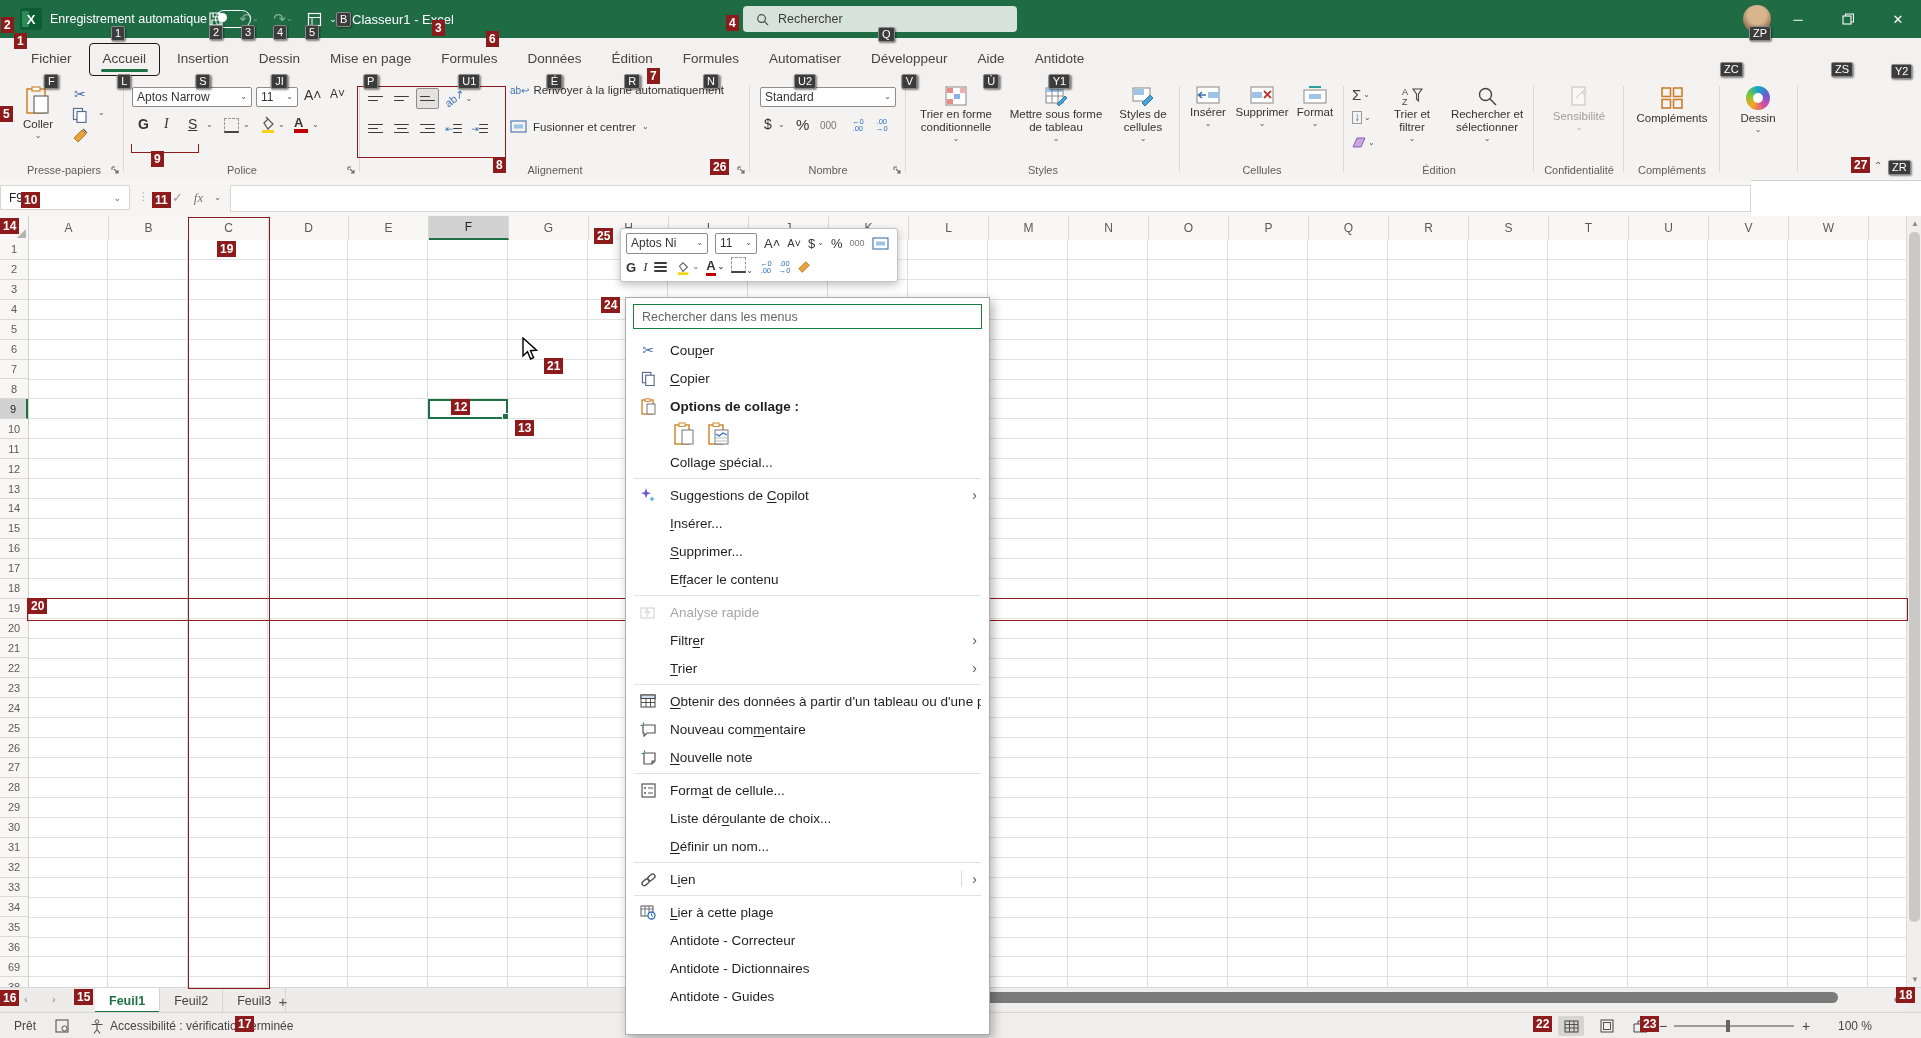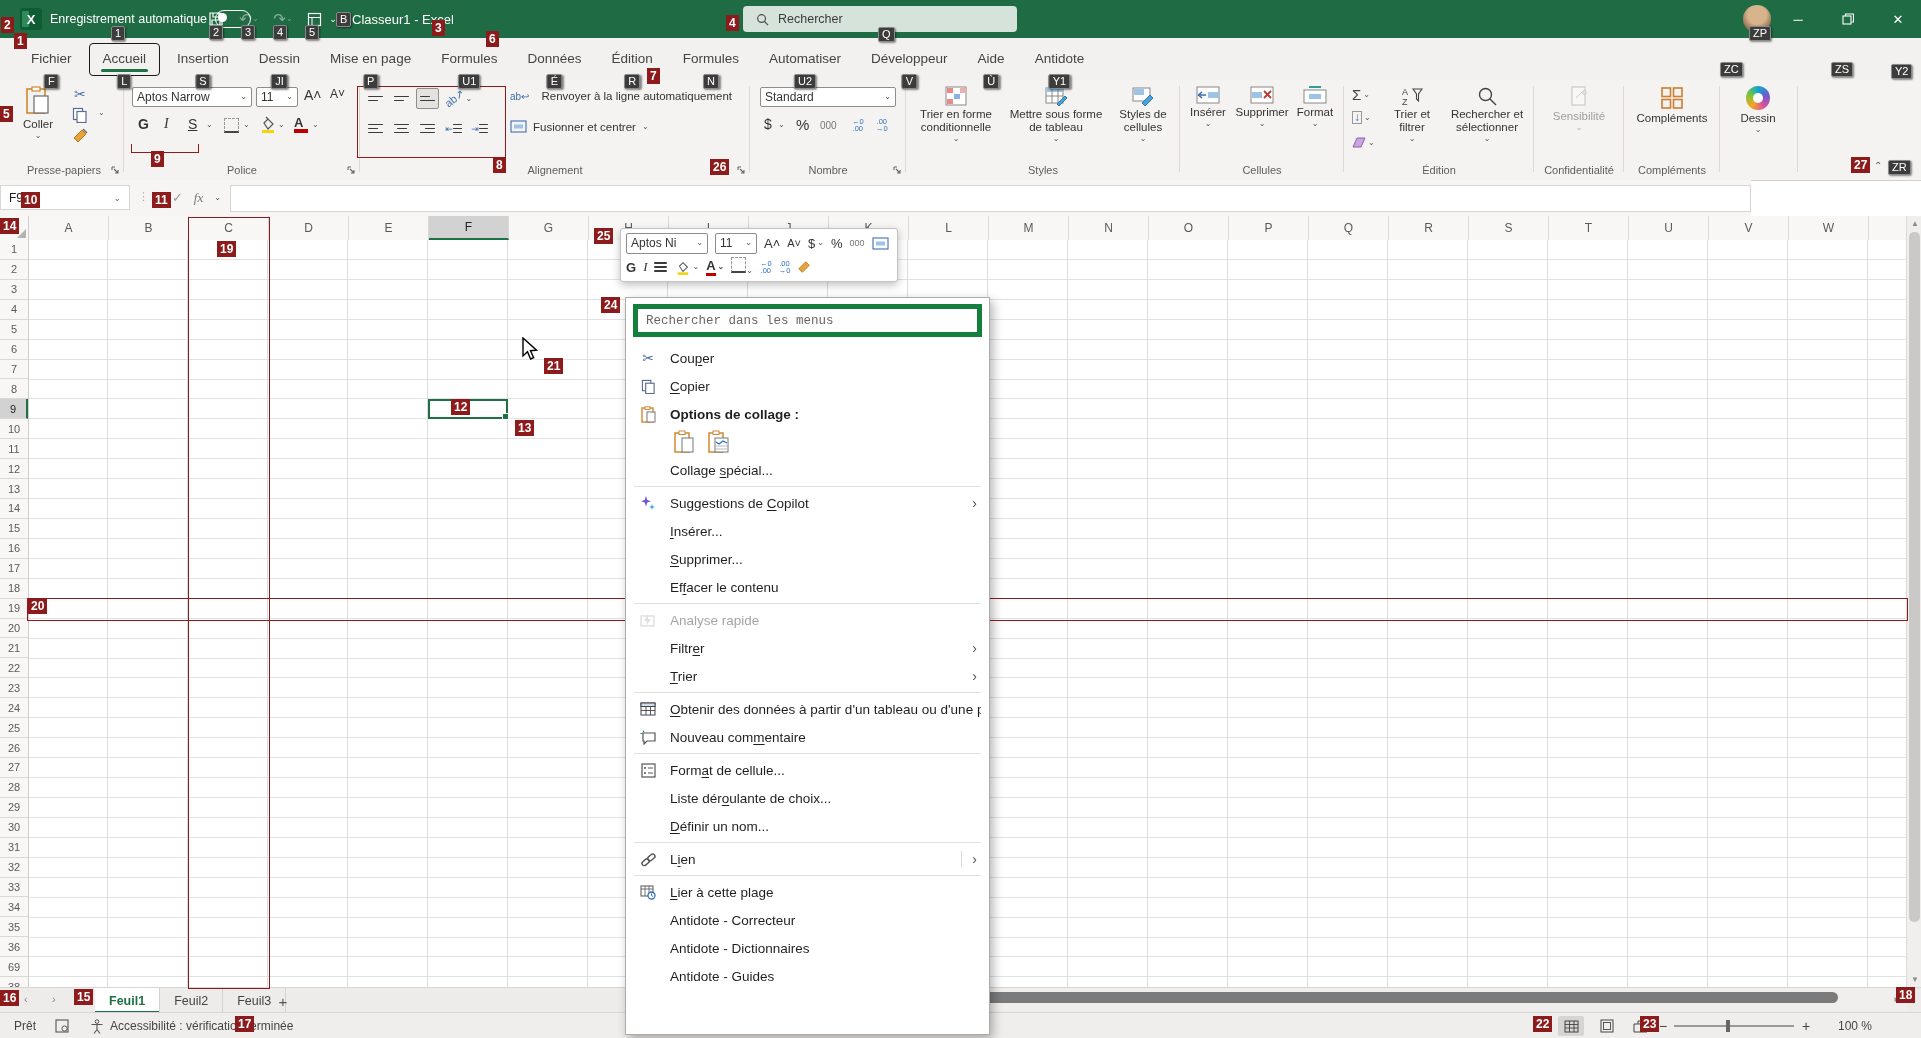--- a/index.html
+++ b/index.html
@@ -103,21 +103,21 @@
   #zoomslider .zthumb{position:absolute;left:52px;top:-5px;width:4px;height:12px;background:#666;}
   
   #minitoolbar{position:absolute;left:620px;top:228px;width:278px;height:54px;background:#fff;border:1px solid #c3c3c3;border-radius:3px;
                box-shadow:0 3px 8px rgba(0,0,0,.25);z-index:31;display:flex;flex-direction:column;justify-content:space-around;padding:2px 5px;box-sizing:border-box;}
   .mtrow{display:flex;align-items:center;gap:7px;height:24px;}
   .mtrow .fbox{height:21px;}
   .mt-glyph{font-size:13px;color:#333;display:flex;align-items:center;gap:2px;}
   
   #contextmenu{position:absolute;left:625px;top:297px;width:365px;height:738px;background:#fff;border:1px solid #ababab;
                box-shadow:3px 4px 10px rgba(0,0,0,.3);z-index:30;box-sizing:border-box;padding-top:6px;font-size:13.5px;color:#1f1f1f;}
-  #menusearch{margin:0 7px 7px;height:23px;border:5px solid #15803d;display:flex;align-items:center;padding-left:8px;color:#666;font-size:12.5px;font-family:Liberation Mono, monospace;}
+  #menusearch{margin:0 7px 7px;height:23px;border:1px solid #15803d;display:flex;align-items:center;padding-left:8px;color:#666;font-size:12.5px;}
   .mi{height:28px;display:flex;align-items:center;padding:0 8px 0 0;position:relative;}
   .mi .mic{width:44px;display:flex;align-items:center;justify-content:center;flex:none;}
   .mi .mlabel{flex:1;white-space:nowrap;overflow:hidden;}
   .mi .mlabel b{font-weight:bold;}
   .mi .marrow{color:#555;font-size:14px;padding-right:4px;}
   .mi .marrow.divided{border-left:1px solid #d9d9d9;padding-left:10px;}
   .mi.disabled{color:#a6a6a6;}
   .msep{height:1px;background:#e1e1e1;margin:2px 8px;}
   .pasteopt{width:26px;height:24px;border:1px solid transparent;border-radius:2px;display:flex;align-items:center;justify-content:center;margin-right:6px;}
   
@@ -345,21 +345,21 @@
           </div>
         <div class="alnbtn">
             <span style="color:#3f6fae;font-size:9px">⇥</span>
             <div class="ic-lines" style="width:9px">
               <i style="width:9px"></i>
               <i style="width:9px"></i>
               <i style="width:9px"></i>
             </div>
           </div>
       </div>
-      <div style="position:absolute;left:148px;top:10px;display:flex;align-items:center;gap:12px">
+      <div style="position:absolute;left:148px;top:4px;display:flex;align-items:center;gap:4px">
         <span style="color:#3f6fae;font-size:10px">ab↩</span>
         <span>Renvoyer à la ligne automatiquement</span>
       </div>
       <div style="position:absolute;left:148px;top:40px;display:flex;align-items:center;gap:6px">
         <svg width="17" height="13" viewBox="0 0 17 13">
             <rect x="1" y="1" width="15" height="11" fill="none" stroke="#3f6fae" stroke-width="1.1"></rect>
             <rect x="4" y="4.5" width="9" height="4" fill="#9dc3e6"></rect>
           </svg>
         <span>Fusionner et centrer</span>
         <span class="chev">⌄</span>
@@ -846,20 +846,30 @@
         </div>
         <div class="mi">
           <span class="mic">
             <svg width="16" height="15" viewBox="0 0 16 15">
               <path d="M3 3 h12 v8 h-8 l-3 3 v-3 h-1 z" fill="none" stroke="#555" stroke-width="1.2"></path>
               <path d="M3.5 1 v-0 M1 3.5 h0 M3.5 0.5 v2 M0.5 3.5 h2" stroke="#2e8b57" stroke-width="1.2"></path>
             </svg>
           </span>
           <span class="mlabel">Nouveau com<u>m</u>entaire</span>
         </div>
+        <div class="mi">
+          <span class="mic">
+            <svg width="15" height="15" viewBox="0 0 15 15">
+              <path d="M3 3 h11 v8 l-3 3 h-8 z" fill="none" stroke="#555" stroke-width="1.2"></path>
+              <path d="M14 11 h-3 v3" fill="none" stroke="#555" stroke-width="1.2"></path>
+              <path d="M3.5 0.5 v2 M0.5 3.5 h2" stroke="#2e8b57" stroke-width="1.2"></path>
+            </svg>
+          </span>
+          <span class="mlabel"><u>N</u>ouvelle note</span>
+        </div>
         <div class="msep"></div>
         <div class="mi">
           <span class="mic">
             <svg width="15" height="15" viewBox="0 0 15 15">
               <rect x="1" y="1" width="13" height="13" fill="none" stroke="#555" stroke-width="1.2"></rect>
               <circle cx="4" cy="5" r="1" fill="#555"></circle>
               <circle cx="4" cy="10" r="1" fill="#555"></circle>
               <path d="M7 5 h5 M7 10 h5" stroke="#555"></path>
             </svg>
           </span>

